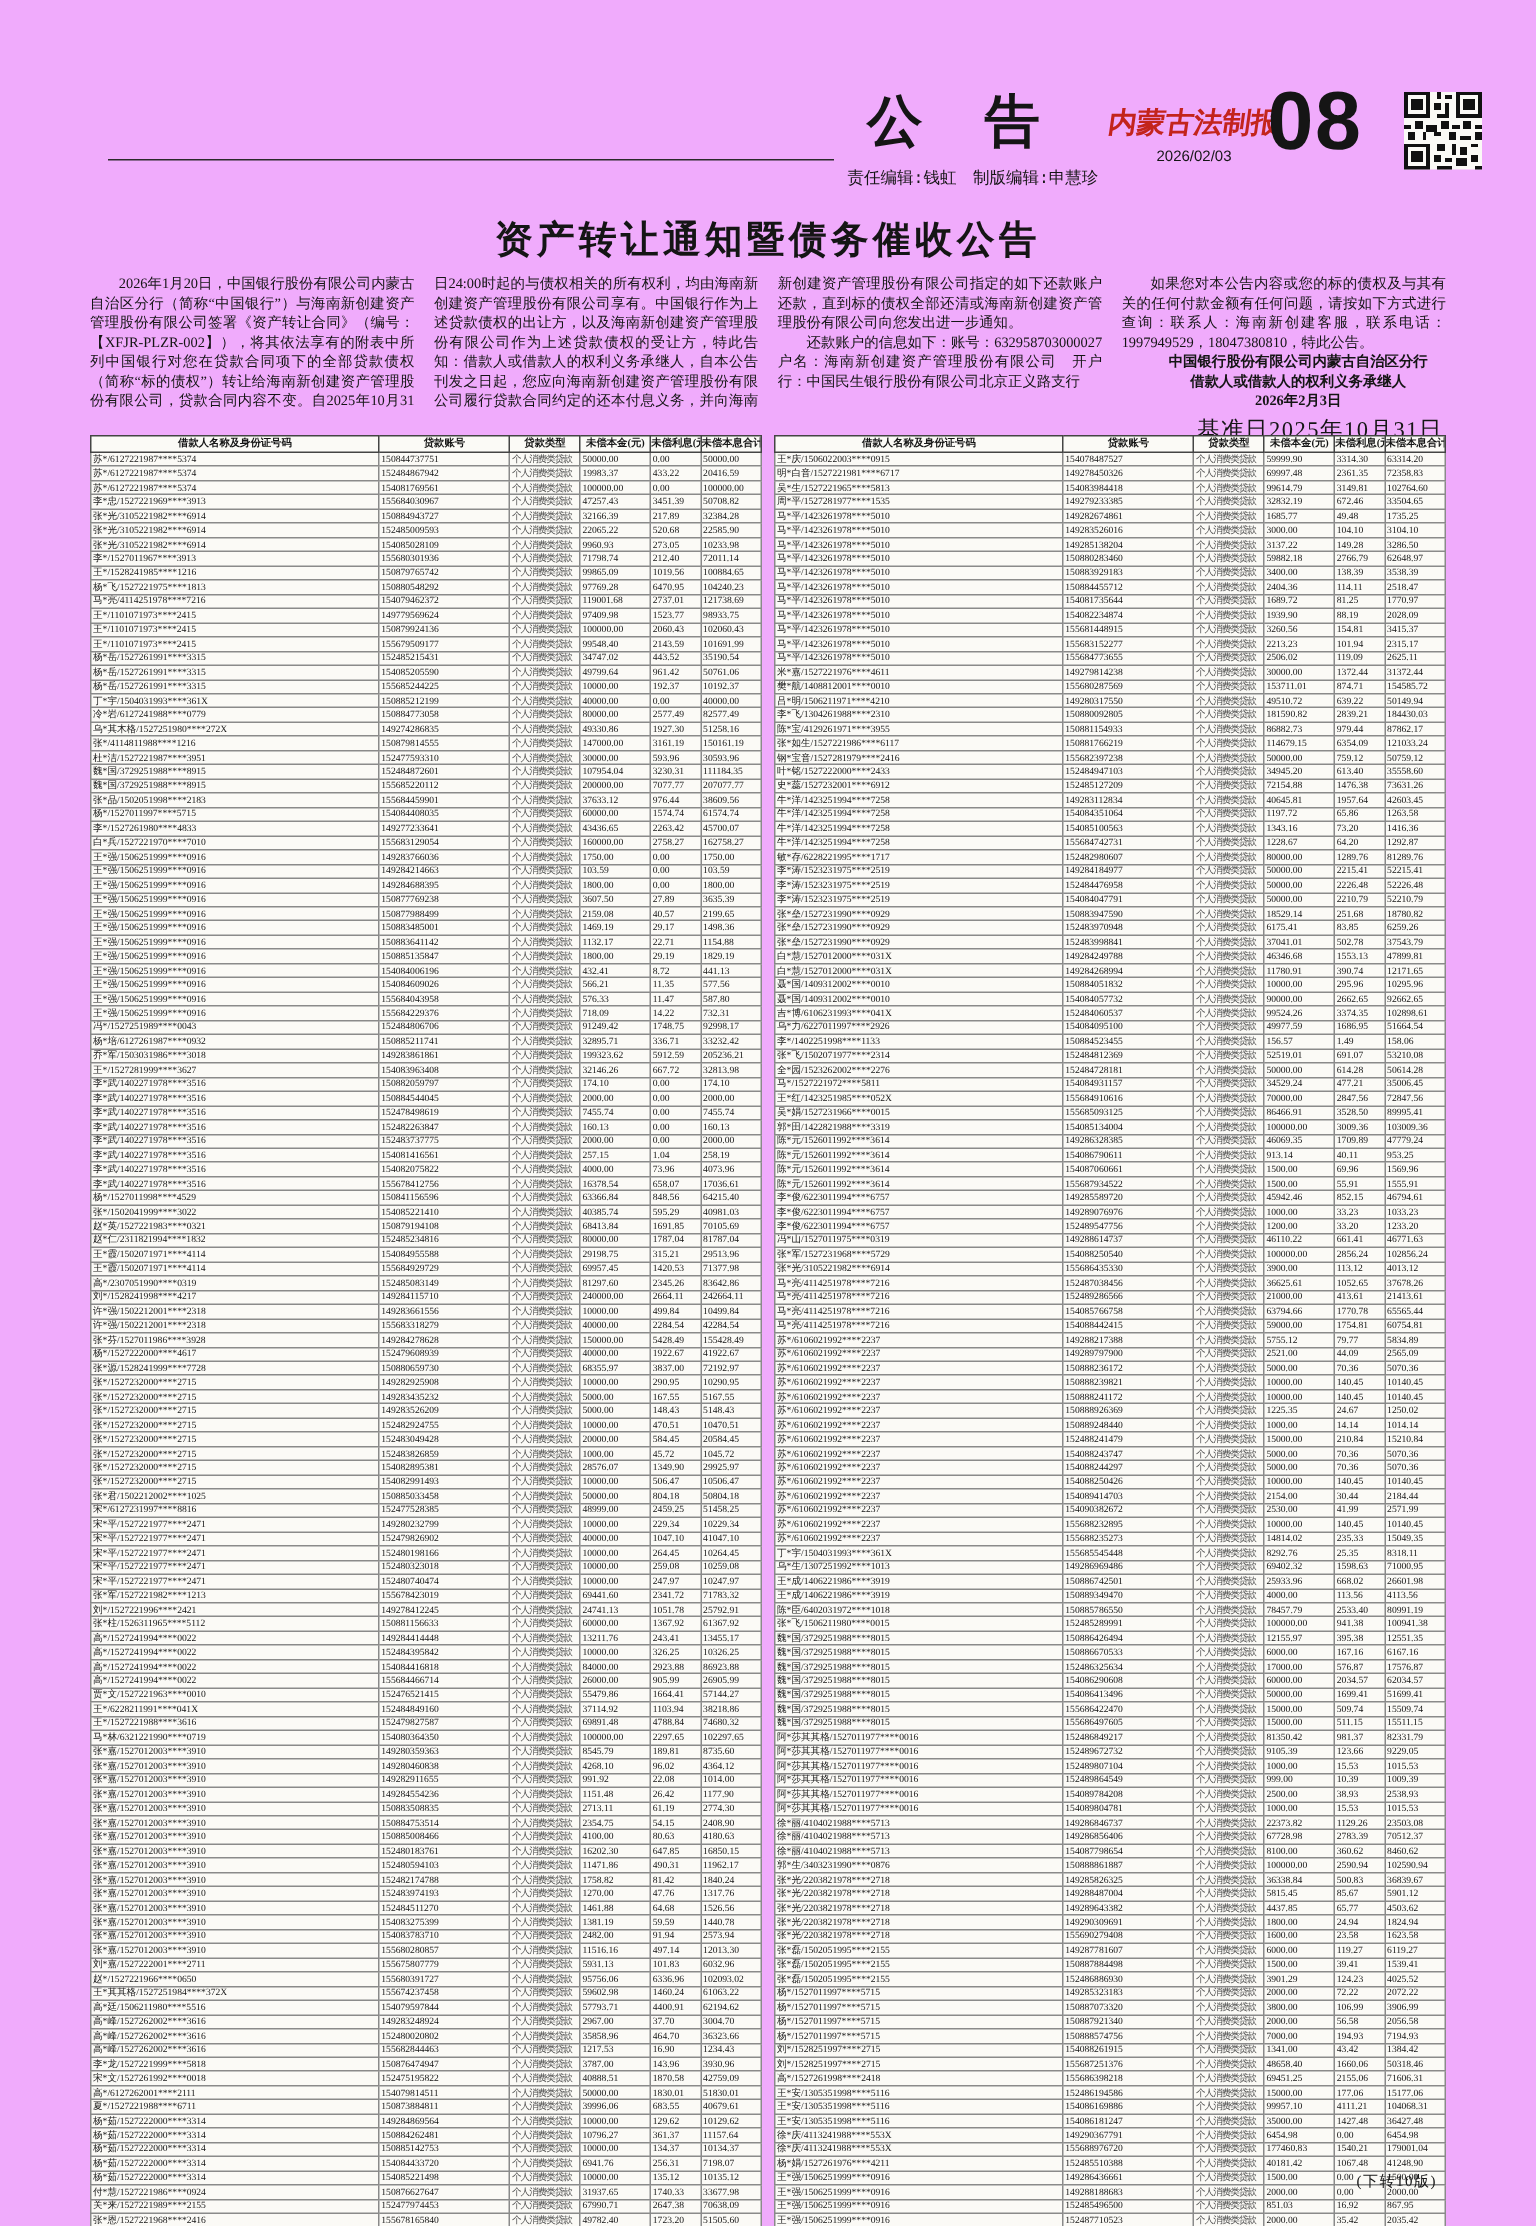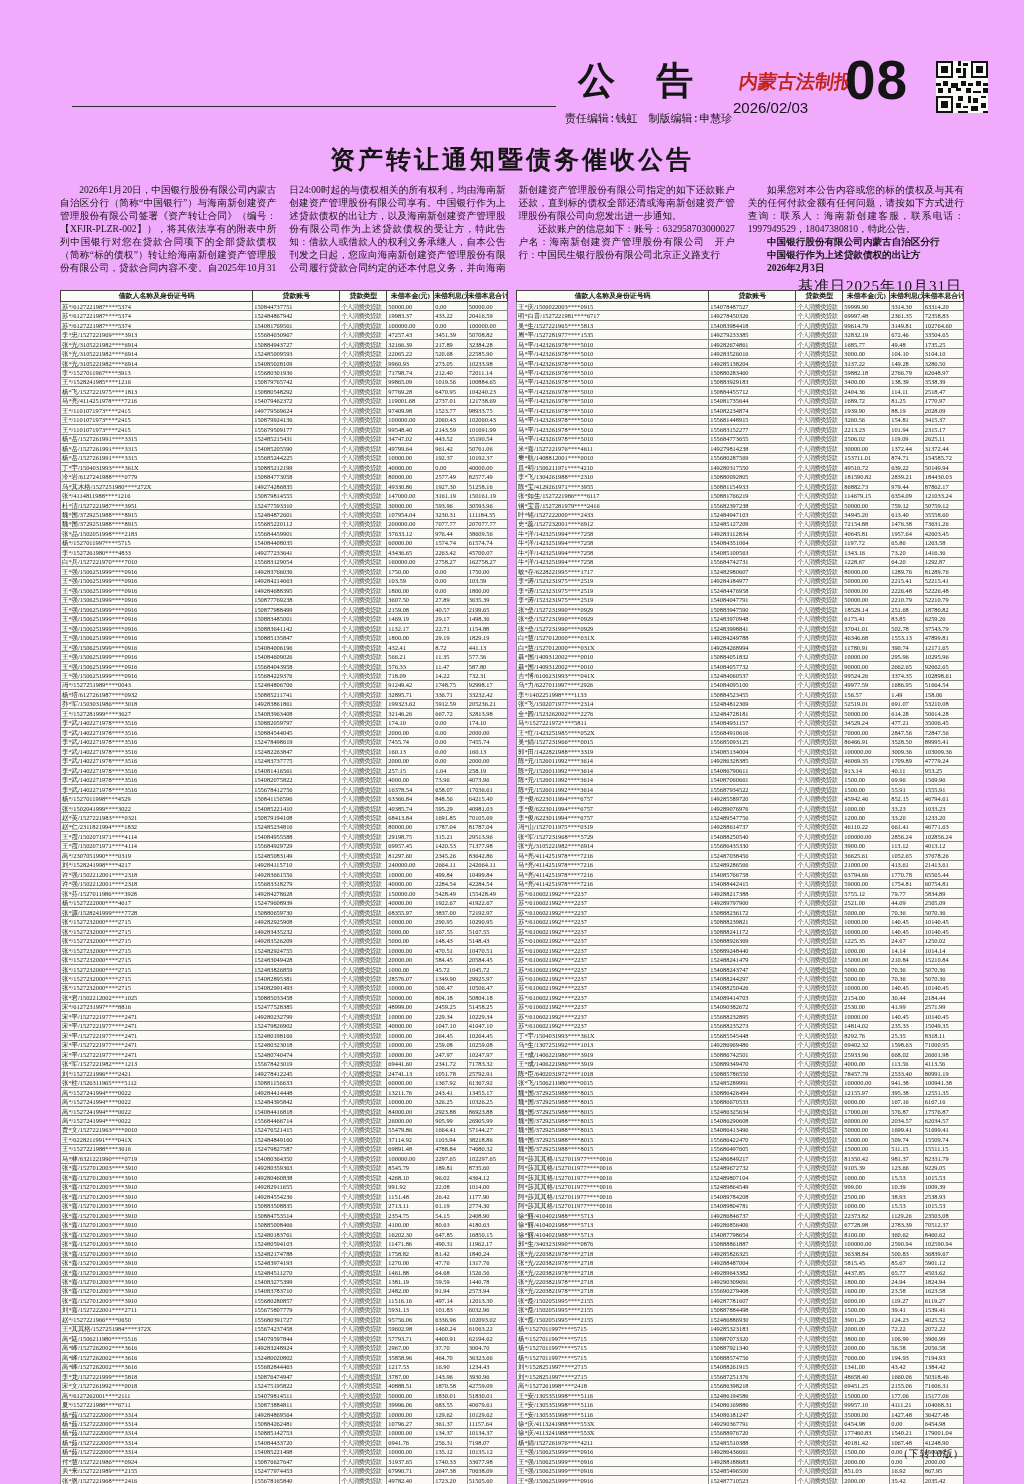--- a/index.html
+++ b/index.html
@@ -5,32 +5,32 @@
   html,body{margin:0;padding:0;background:#e9e9e9;}
   .page{position:relative;width:1024px;height:1484px;margin:0 auto;background:#f0abfc;
         font-family:"Liberation Serif","DejaVu Serif",serif;color:#151515;overflow:hidden;}
   
   .hdr{position:absolute;top:0;left:0;width:100%;height:132px;}
   .hdr-rule{position:absolute;left:72px;top:106px;width:484px;height:1px;background:#2a2a2a;}
   .gonggao{position:absolute;left:578px;top:56px;font-size:37px;font-weight:bold;letter-spacing:16px;white-space:nowrap;}
   .editors{position:absolute;left:565px;top:111px;font-size:11px;font-family:Liberation Mono, monospace;white-space:nowrap;}
   .brand{position:absolute;left:733px;top:69px;width:126px;text-align:center;color:#c3241c;
          font-weight:bold;font-size:19px;font-family:"DejaVu Sans",sans-serif;transform:skewX(-8deg);white-space:nowrap;}
-  .pubdate{position:absolute;left:733px;top:99px;width:126px;text-align:left;font-size:15px;
+  .pubdate{position:absolute;left:733px;top:99px;width:126px;text-align:center;font-size:10px;
            font-family:"Liberation Sans","DejaVu Sans",sans-serif;}
   .pagenum{position:absolute;left:845px;top:48px;font-size:55px;font-weight:800;
            font-family:"Liberation Sans","DejaVu Sans",sans-serif;letter-spacing:1px;}
   .qr{position:absolute;left:936px;top:61px;width:52px;height:52px;}
   
   .title{position:absolute;top:143px;left:0;width:100%;text-align:center;font-size:25px;font-weight:bold;letter-spacing:3px;}
   .intro{position:absolute;top:183px;left:60px;width:904px;height:96px;
          column-count:4;column-gap:13px;column-fill:auto;
          font-size:9.6px;line-height:13px;text-align:justify;}
   .intro p{margin:0;text-indent:2em;}
-  .sig{text-align:left;font-weight:bold;text-indent:0;margin:0;}
+  .sig{text-align:center;font-weight:bold;text-indent:0;margin:0;}
   .baseline{position:absolute;top:277px;right:62px;font-size:15px;letter-spacing:1px;}
   
   .tables{position:absolute;top:290px;left:60px;width:904px;display:flex;gap:8px;align-items:flex-start;}
   table{border-collapse:collapse;table-layout:fixed;width:448px;background:#fbfaf6;}
   col.w0{width:43%}col.w1{width:19.5%}col.w2{width:10.5%}col.w3{width:10.5%}col.w4{width:7.5%}col.w5{width:9%}
   th{border:0.5px solid #444;font-size:6.9px;line-height:8px;padding:1px 0;font-weight:bold;
      white-space:nowrap;overflow:hidden;text-align:center;}
   td{border:0.5px solid #8a8a8a;font-size:6.4px;line-height:7.1px;padding:0.7px 1px;
      white-space:nowrap;overflow:hidden;text-align:left;}
   td.c2{color:#4b4b4b;letter-spacing:-0.7px;}
@@ -92,21 +92,21 @@
     </svg>
   </div>
 
   <div class="title">资产转让通知暨债务催收公告</div>
 
   <div class="intro">
     <p>2026年1月20日，中国银行股份有限公司内蒙古自治区分行（简称“中国银行”）与海南新创建资产管理股份有限公司签署《资产转让合同》（编号：【XFJR-PLZR-002】），将其依法享有的附表中所列中国银行对您在贷款合同项下的全部贷款债权（简称“标的债权”）转让给海南新创建资产管理股份有限公司，贷款合同内容不变。自2025年10月31日24:00时起的与债权相关的所有权利，均由海南新创建资产管理股份有限公司享有。中国银行作为上述贷款债权的出让方，以及海南新创建资产管理股份有限公司作为上述贷款债权的受让方，特此告知：借款人或借款人的权利义务承继人，自本公告刊发之日起，您应向海南新创建资产管理股份有限公司履行贷款合同约定的还本付息义务，并向海南新创建资产管理股份有限公司指定的如下还款账户还款，直到标的债权全部还清或海南新创建资产管理股份有限公司向您发出进一步通知。</p>
     <p>还款账户的信息如下：账号：632958703000027　户名：海南新创建资产管理股份有限公司　开户行：中国民生银行股份有限公司北京正义路支行</p>
     <p>如果您对本公告内容或您的标的债权及与其有关的任何付款金额有任何问题，请按如下方式进行查询：联系人：海南新创建客服，联系电话：1997949529，18047380810，特此公告。</p>
     <p class="sig">中国银行股份有限公司内蒙古自治区分行</p>
-    <p class="sig">中国银行作为上述贷款债权的出让方</p>
+    <p class="sig">借款人或借款人的权利义务承继人</p>
     <p class="sig">2026年2月3日</p>
   </div>
 
   <div class="baseline">基准日2025年10月31日</div>
 
   <div class="tables">
     <table>
       <colgroup>
           <col class="w0">
           <col class="w1">

